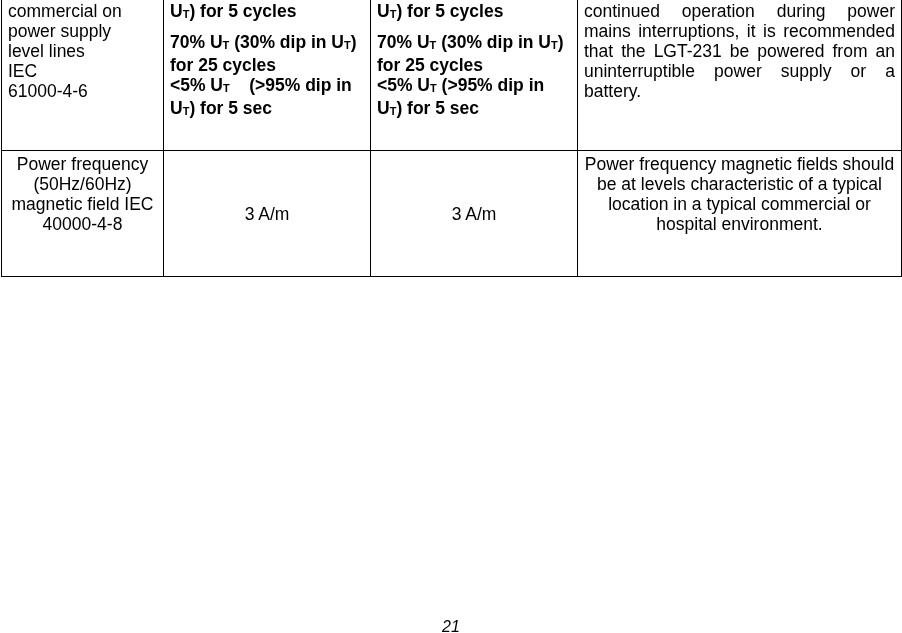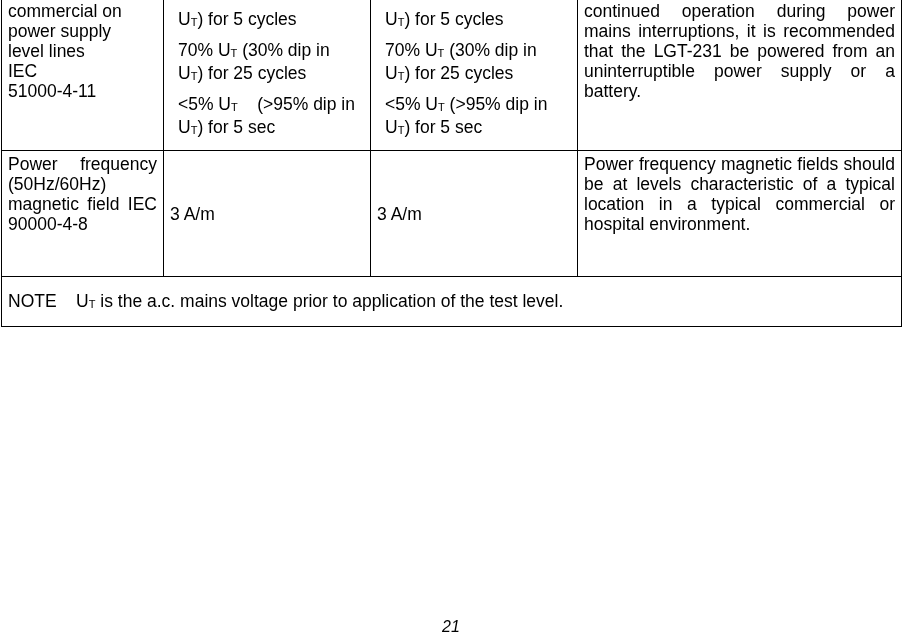--- a/index.html
+++ b/index.html
@@ -3,25 +3,25 @@
   <meta charset="utf-8">
   <style>
     html, body { margin: 0; padding: 0; background: #ffffff; }
     body { width: 902px; height: 633px; position: relative; overflow: hidden;
       font-family: "Liberation Sans", sans-serif; color: #000; }
     table.emc { position: absolute; left: 1px; top: -2px; border-collapse: collapse;
       width: 900px; table-layout: fixed; }
     table.emc td { border: 1.5px solid #000; vertical-align: top; font-size: 17.5px;
       line-height: 20px; padding: 3px 6px 2px 6px; }
     table.emc tr.r1 td { border-top: none; height: 147px; }
-    table.emc tr.r2 td { height: 120px; }
+    table.emc tr.r2 td { height: 120px; text-align: center; }
     table.emc tr.r2 td.mid { vertical-align: middle; }
     table.emc tr.r3 td { height: 44px; vertical-align: middle; }
     .justl { text-align: justify; }
-    .p { margin: 8px; }
+    .p { margin: 0; font-weight: bold; }
     .gap { margin-top: 8px; }
     sub.t { font-size: 11px; vertical-align: -1px; }
     .page-num { position: absolute; left: 0; width: 902px; top: 618px; text-align: center;
       font-style: italic; font-size: 16px; }
   </style>
 </head>
 <body>
 
 <table class="emc">
   <colgroup>
@@ -30,41 +30,36 @@
       <col style="width:207px">
       <col style="width:324px">
   </colgroup>
   <tbody>
       <tr class="r1">
     <td>
       <div>commercial on</div>
       <div>power supply</div>
       <div>level lines</div>
       <div>IEC</div>
-      <div>51000-4-11</div>
+      <div>61000-4-6</div>
     </td>
     <td>
       <p class="p"><span>U</span><sub class="t">T</sub><span>) for 5 cycles</span></p>
       <p class="p gap"><span>70% U</span><sub class="t">T</sub><span> (30% dip in U</span><sub class="t">T</sub><span>) for 25 cycles</span></p>
       <p class="p" style="white-space:pre-wrap"><span>&lt;5% U</span><sub class="t">T</sub><span>    (&gt;95% dip in U</span><sub class="t">T</sub><span>) for 5 sec</span></p>
     </td>
     <td>
       <p class="p"><span>U</span><sub class="t">T</sub><span>) for 5 cycles</span></p>
       <p class="p gap"><span>70% U</span><sub class="t">T</sub><span> (30% dip in U</span><sub class="t">T</sub><span>) for 25 cycles</span></p>
       <p class="p"><span>&lt;5% U</span><sub class="t">T</sub><span> (&gt;95% dip in U</span><sub class="t">T</sub><span>) for 5 sec</span></p>
     </td>
     <td class="justl">continued operation during power mains interruptions, it is recommended that the LGT-231 be powered from an uninterruptible power supply or a battery.</td>
   </tr>
   <tr class="r2">
-    <td class="justl">Power frequency (50Hz/60Hz) magnetic field IEC 90000-4-8</td>
+    <td class="justl">Power frequency (50Hz/60Hz) magnetic field IEC 40000-4-8</td>
     <td class="mid">3 A/m</td>
     <td class="mid">3 A/m</td>
     <td class="justl">Power frequency magnetic fields should be at levels characteristic of a typical location in a typical commercial or hospital environment.</td>
-  </tr>
-  <tr class="r3">
-    <td colspan="4">
-      <span>NOTE</span>&nbsp;&nbsp;&nbsp;&nbsp;<span>U</span><sub class="t">T</sub><span> is the a.c. mains voltage prior to application of the test level.</span>
-    </td>
   </tr>
 </tbody>
   </table>
 
 <div class="page-num">21</div>
 
 </body></html>

